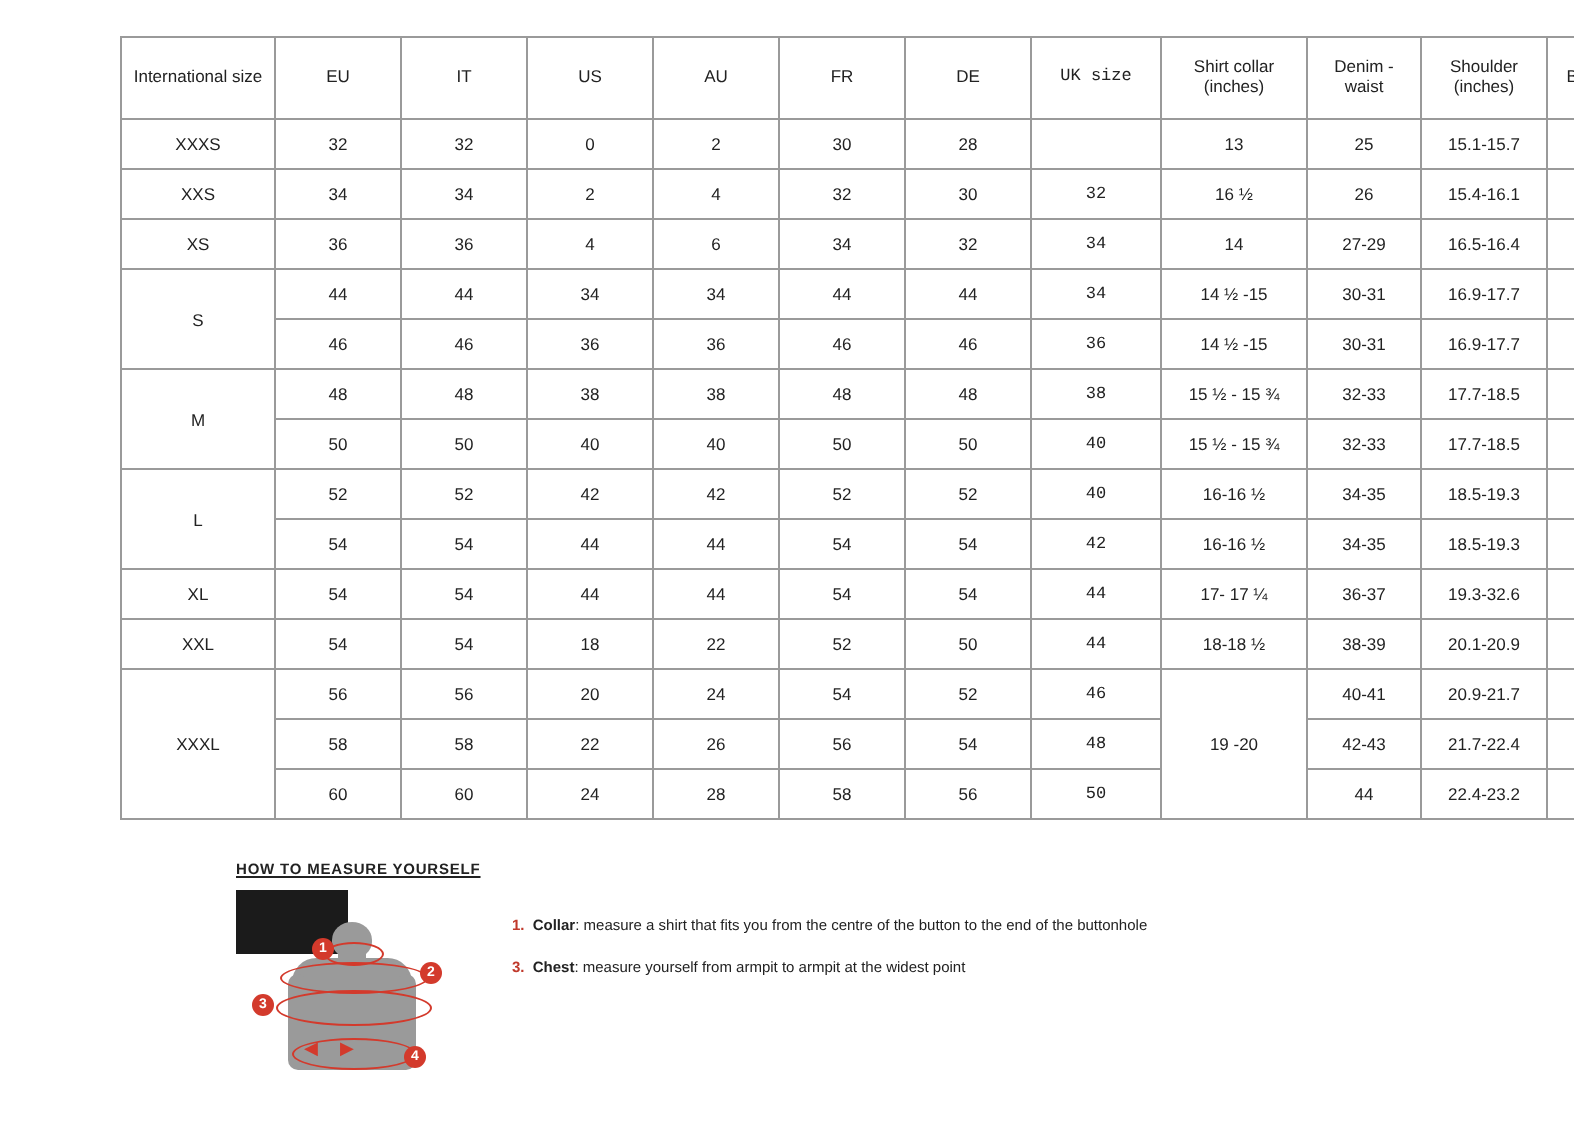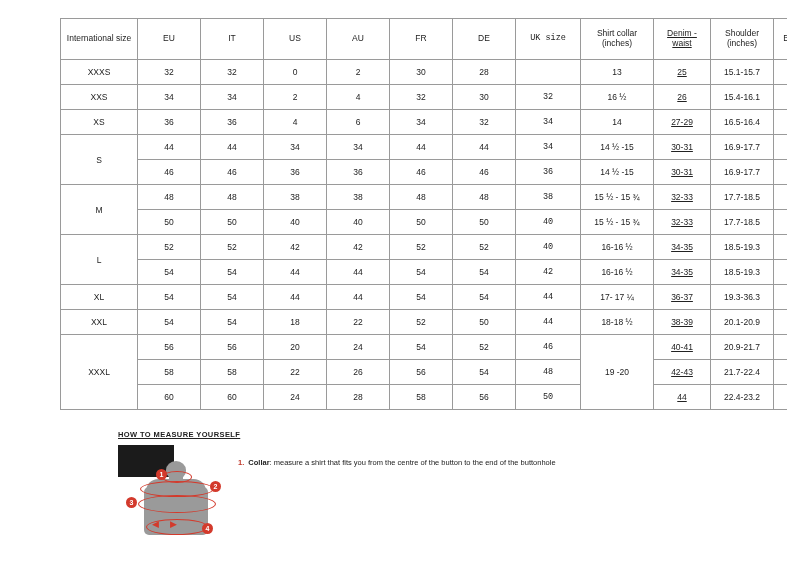--- a/index.html
+++ b/index.html
@@ -43,21 +43,21 @@
   }
   .col-intl { width: 70px; }
   .col-eu { width: 56px; }
   .col-it { width: 56px; }
   .col-us { width: 56px; }
   .col-au { width: 56px; }
   .col-fr { width: 56px; }
   .col-de { width: 56px; }
   .col-uk { width: 58px; font-family: Liberation Mono, monospace; }
   .col-collar { width: 66px; }
-  .col-denim { width: 50px; text-decoration: underline; }
+  .col-denim { width: 50px; }
   .col-shoulder { width: 56px; }
   .col-bust { width: 62px; }
 
   #howto {
     position: absolute;
     left: 118px;
     top: 430px;
     width: 620px;
   }
   #howto-title {
@@ -72,20 +72,21 @@
     display: flex;
     align-items: flex-start;
   }
   #figure-area {
     position: relative;
     width: 120px;
     height: 120px;
     flex: 0 0 120px;
   }
   #steps {
+    margin-left: 18px;
     padding-top: 14px;
   }
   .step {
     font-size: 7.5px;
     line-height: 1.1;
     margin-bottom: 12.5px;
     color: #222222;
     white-space: nowrap;
   }
   .step .num {
@@ -316,21 +317,21 @@
           <td class="col-intl" rowspan="1">XL</td>
           <td class="col-eu">54</td>
           <td class="col-it">54</td>
           <td class="col-us">44</td>
           <td class="col-au">44</td>
           <td class="col-fr">54</td>
           <td class="col-de">54</td>
           <td class="col-uk">44</td>
           <td class="col-collar">17- 17 ¼</td>
           <td class="col-denim">36-37</td>
-          <td class="col-shoulder">19.3-36.3</td>
+          <td class="col-shoulder">19.3-32.6</td>
           <td class="col-bust">21.3-22</td>
         </tr>
         <tr>
           <td class="col-intl" rowspan="1">XXL</td>
           <td class="col-eu">54</td>
           <td class="col-it">54</td>
           <td class="col-us">18</td>
           <td class="col-au">22</td>
           <td class="col-fr">52</td>
           <td class="col-de">50</td>
@@ -399,15 +400,16 @@
       <div class="ellipse" id="e-waist"></div>
       <div class="arrow" id="a-left">◀</div>
       <div class="arrow" id="a-right">▶</div>
       <div class="dot" id="d1">1</div>
       <div class="dot" id="d2">2</div>
       <div class="dot" id="d3">3</div>
       <div class="dot" id="d4">4</div>
     </div>
     <div id="steps">
         <div class="step"><span class="num">1.</span><span class="lbl"> Collar</span><span>: measure a shirt that fits you from the centre of the button to the end of the buttonhole</span></div>
+        <div class="step"><span class="num">3.</span><span class="lbl"> Chest</span><span>: measure yourself from armpit to armpit at the widest point</span></div>
       </div>
   </div>
 </div>
 
 </body></html>

